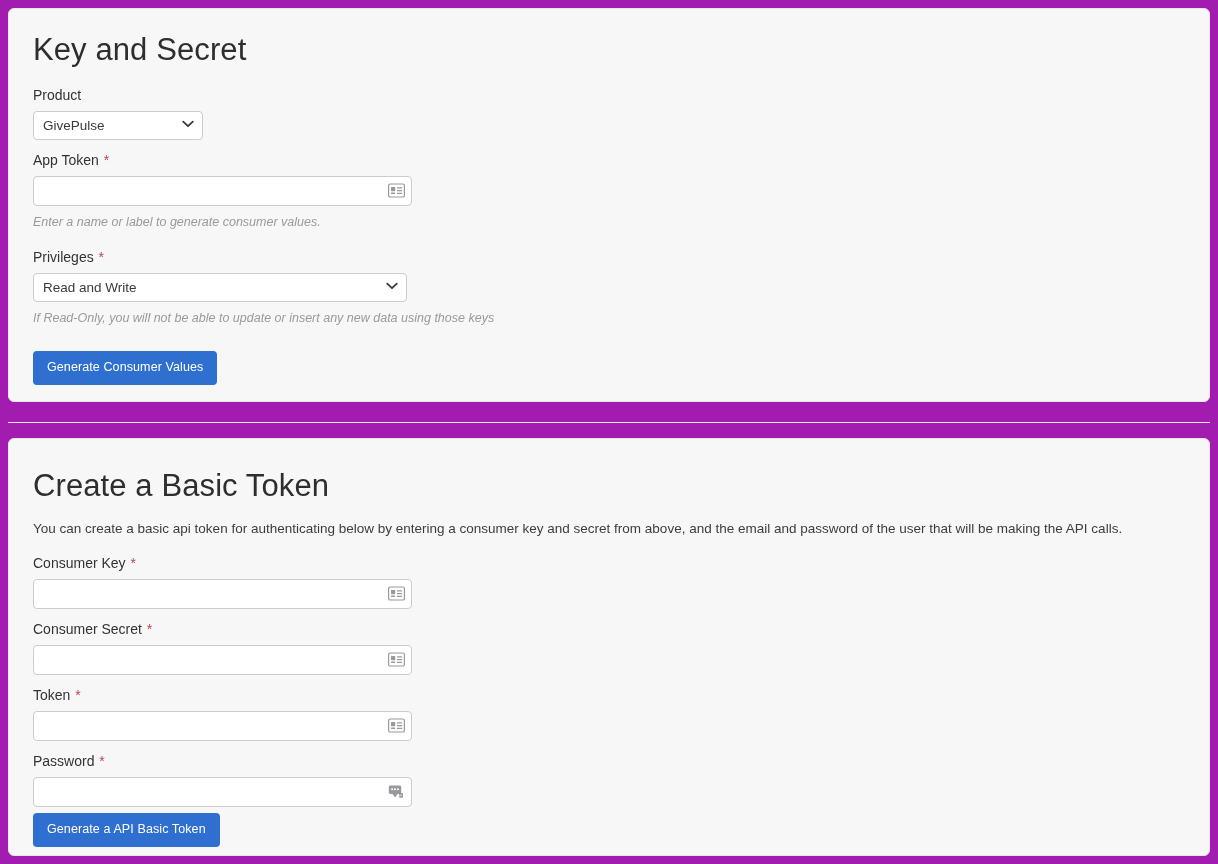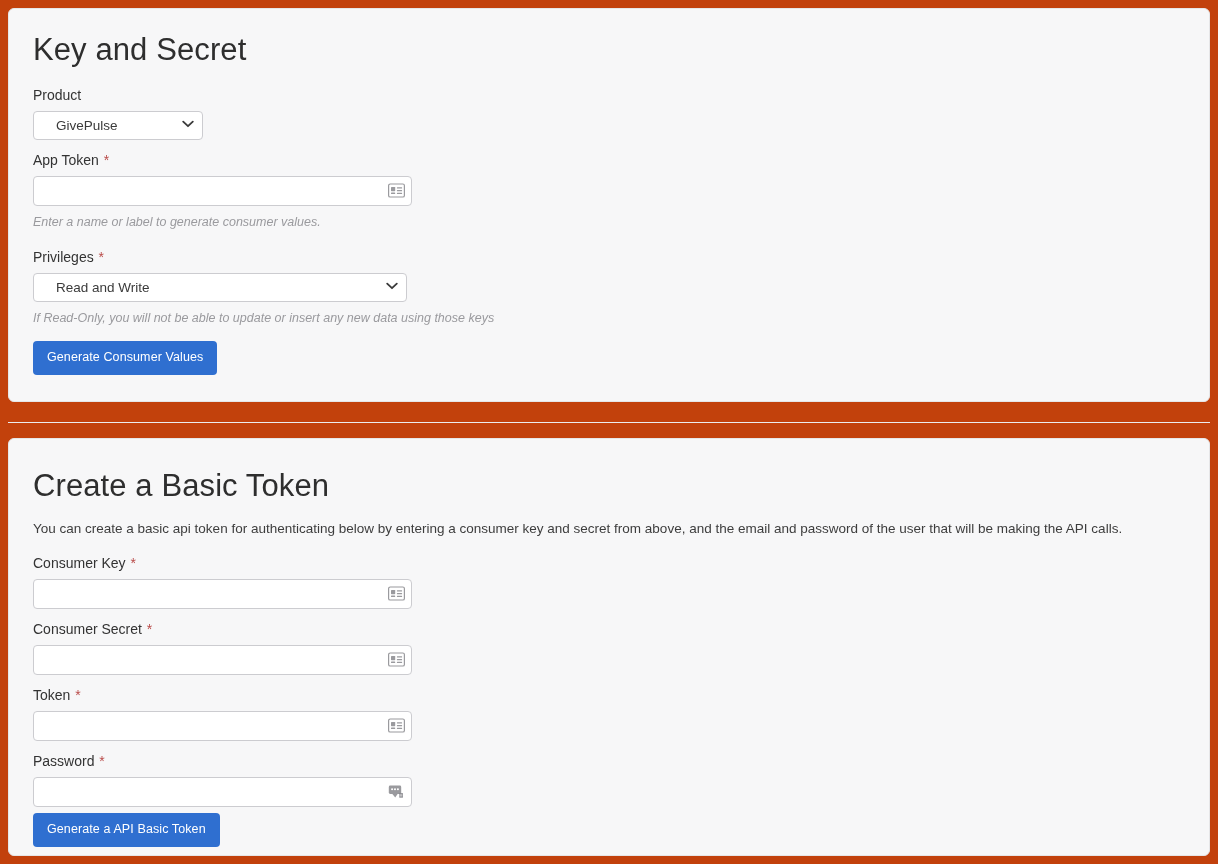--- a/index.html
+++ b/index.html
@@ -13,21 +13,21 @@
     font-family: "Liberation Sans", sans-serif;
     color: #2b2b2b;
     -webkit-font-smoothing: antialiased;
     overflow: hidden;
   }
 
   .page {
     position: relative;
     width: 1218px;
     height: 864px;
-    background: #c2410c;
+    background: #a21caf;
     box-sizing: border-box;
   }
 
   
   .card {
     position: absolute;
     left: 8px;
     width: 1202px;
     background: #f7f7f8;
     border: 1px solid #e6e6e8;
@@ -130,21 +130,21 @@
     -moz-appearance: none;
     appearance: none;
     height: 29px;
     box-sizing: border-box;
     border: 1px solid #ccccd0;
     border-radius: 4px;
     background: #ffffff;
     font-family: "Liberation Sans", sans-serif;
     font-size: 13.5px;
     color: #3a3a3a;
-    padding: 0 26px 0 22px;
+    padding: 0 26px 0 9px;
     outline: none;
   }
   .select-wrap {
     position: relative;
     display: inline-block;
   }
   .select-wrap .chev {
     position: absolute;
     right: 9px;
     top: 9px;
@@ -164,21 +164,21 @@
     color: #ffffff;
     font-family: "Liberation Sans", sans-serif;
     font-size: 12.5px;
     line-height: 1;
     padding: 10px 14px 11px 14px;
     cursor: pointer;
     letter-spacing: 0.1px;
   }
 
   .mt-priv { margin-top: 16px; }
-  .mt-btn  { margin-top: 8px; }
+  .mt-btn  { margin-top: 18px; }
   .mt-btn2 { margin-top: 0; }
   .field-gap { margin-top: 10px; }
 </style>
 </head>
 <body>
 
 <div class="page">
 
   <section class="card first">
     <div class="card-inner">

